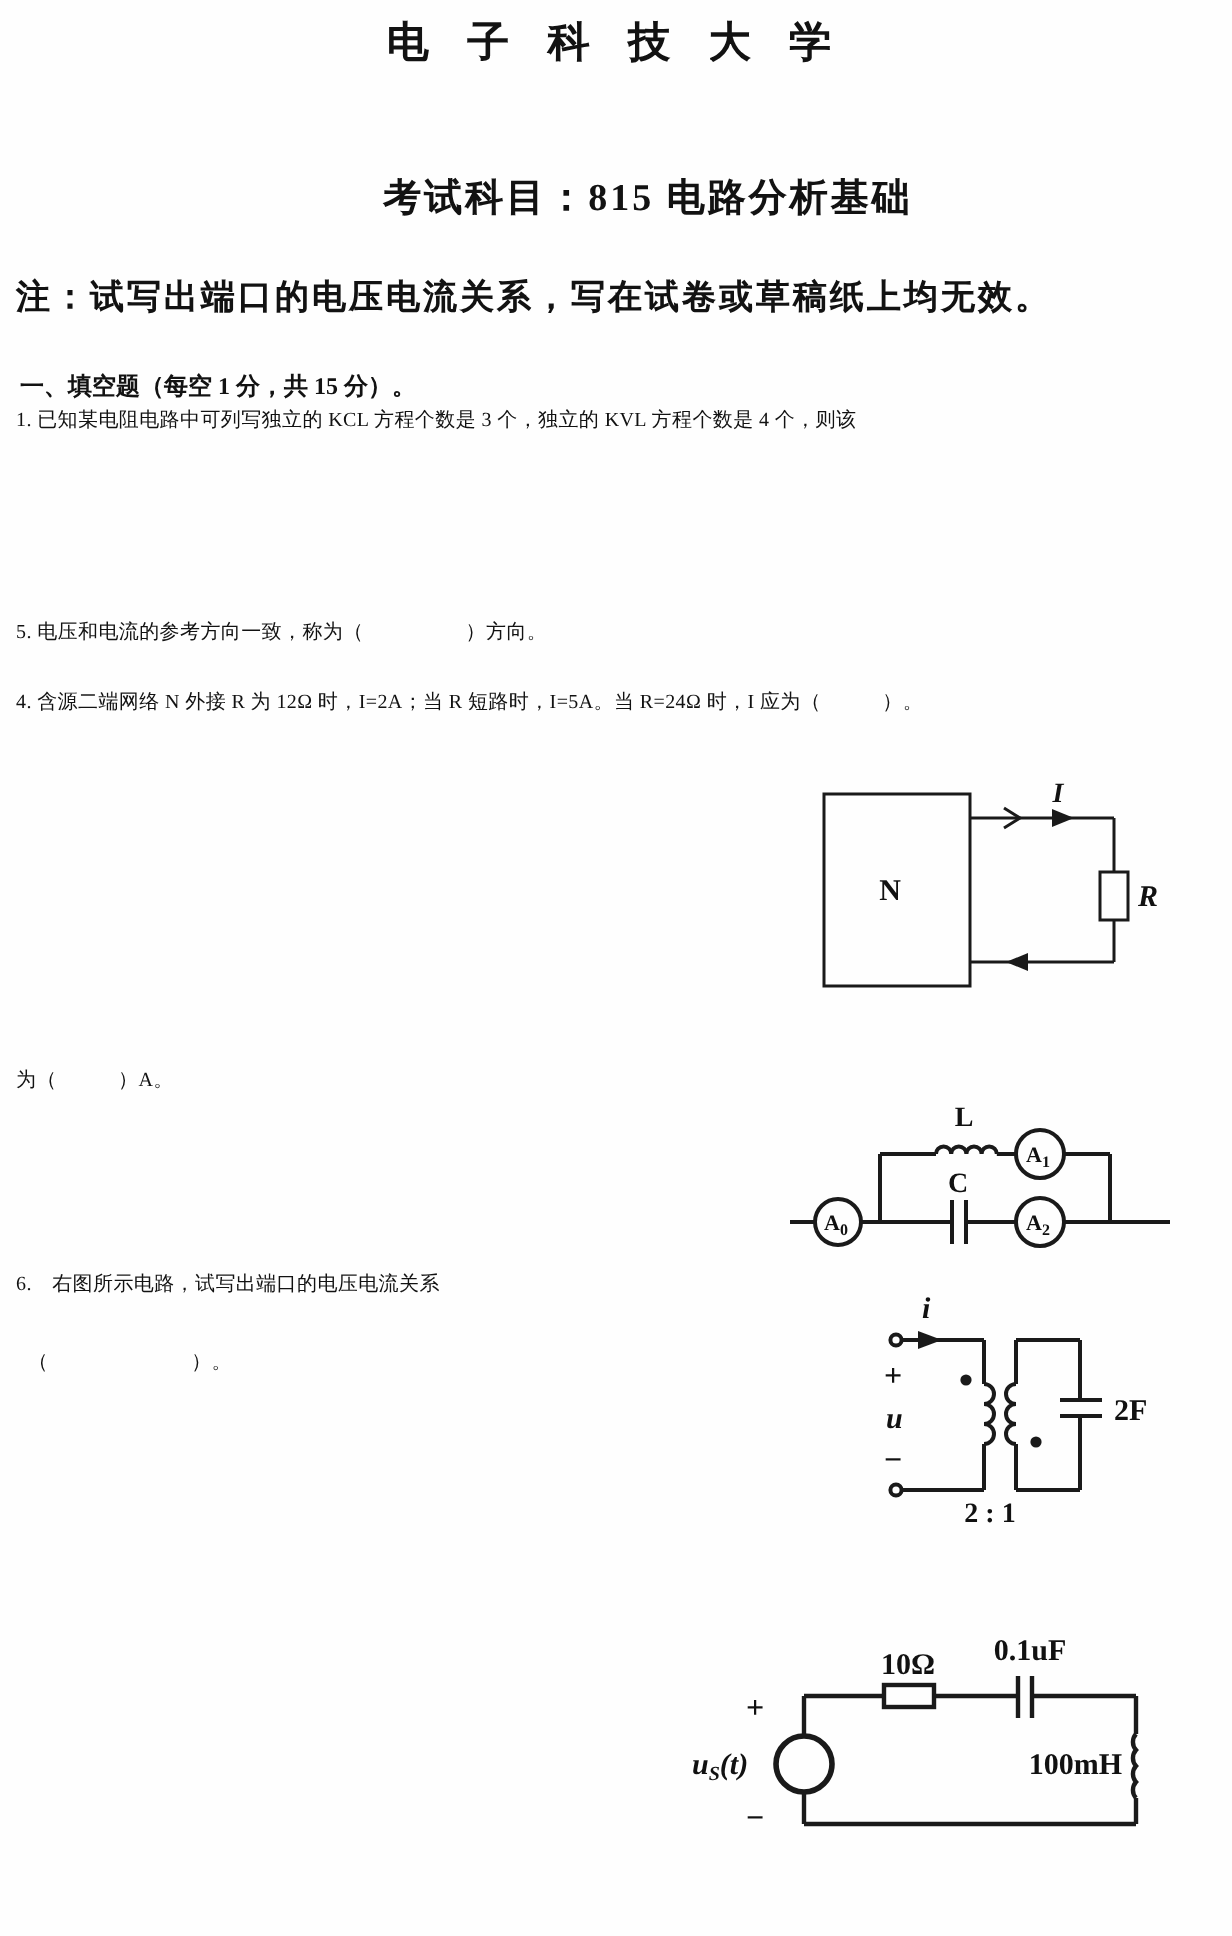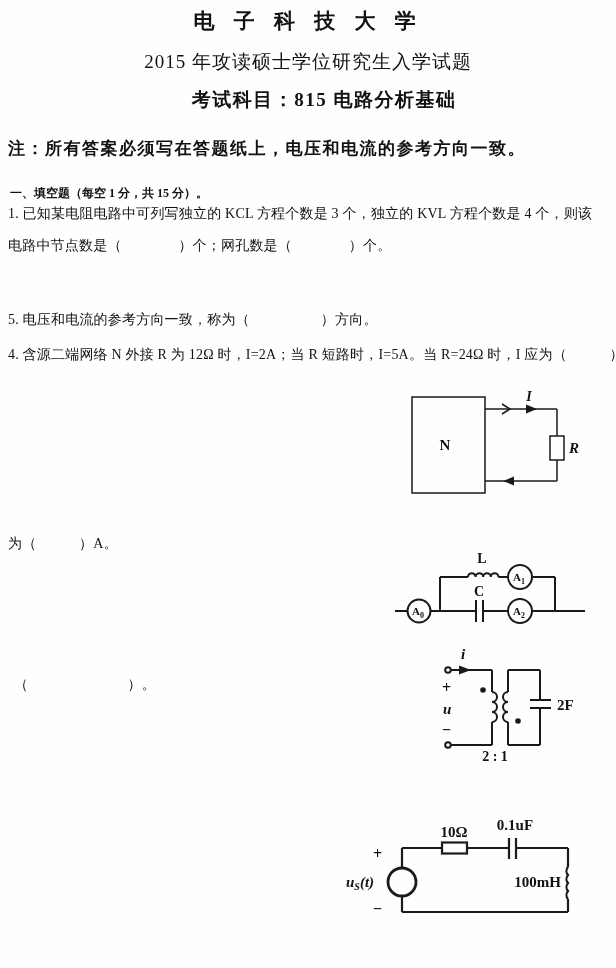--- a/index.html
+++ b/index.html
@@ -11,21 +11,21 @@
     font-family:"Liberation Serif","DejaVu Serif",serif;
     color:#121212;
   }
   .abs{position:absolute;white-space:nowrap;line-height:1.25;}
   .center{left:0;width:616px;text-align:center;}
   .t1{top:8px;font-size:21px;font-weight:bold;letter-spacing:7px;}
   .t2{top:50px;font-size:19px;letter-spacing:1px;}
   .t3{top:88px;font-size:19px;font-weight:bold;letter-spacing:1.5px;padding-left:16px;}
   .note{top:138px;left:8px;font-size:17px;font-weight:bold;letter-spacing:1.5px;}
   .sec-heading{top:186px;left:10px;font-size:12px;font-weight:bold;text-align:right;}
-  .body-line{font-size:14px;left:8px;letter-spacing:0.2px;}
+  .body-line{font-size:10px;left:8px;letter-spacing:0.2px;}
   .q1a{top:205px;}
   .q1b{top:237px;}
   .q2{top:280px;}
   .q3{top:311px;}
   .q4{top:346px;}
   .q5a{top:513px;}
   .q5b{top:535px;text-align:center;}
   .q6{top:637px;}
   .q6blank{top:676px;left:14px;}
   .q7{top:798px;}
@@ -34,30 +34,29 @@
   svg .fill{fill:#1a1a1a;stroke:none;}
   svg text{fill:#111;stroke:none;font-family:"Liberation Serif","DejaVu Serif",serif;font-weight:bold;}
   svg .it{font-style:italic;}
 </style>
 </head>
 <body>
 
 <div class="page">
 
   <div class="abs center t1">电 子 科 技 大 学</div>
-  <div class="abs center t2">2015 年攻读硕士学位研究生入学试题</div>
   <div class="abs center t3">考试科目：815 电路分析基础</div>
-  <div class="abs note">注：所有答案必须写在答题纸上，电压和电流的参考方向一致。</div>
+  <div class="abs note">注：试写出端口的电压电流关系，写在试卷或草稿纸上均无效。</div>
 
   <div class="abs sec-heading">一、填空题（每空 1 分，共 15 分）。</div>
   <div class="abs body-line q1a">1. 已知某电阻电路中可列写独立的 KCL 方程个数是 3 个，独立的 KVL 方程个数是 4 个，则该</div>
-  <div class="abs body-line q1b">电路中节点数是（　　　　）个；网孔数是（　　　　）个。</div>
   <div class="abs body-line q3">5. 电压和电流的参考方向一致，称为（　　　　　）方向。</div>
   <div class="abs body-line q4">4. 含源二端网络 N 外接 R 为 12Ω 时，I=2A；当 R 短路时，I=5A。当 R=24Ω 时，I 应为（　　　）。</div>
   <div class="abs body-line q5b">为（　　　）A。</div>
+  <div class="abs body-line q6">6.　右图所示电路，试写出端口的电压电流关系</div>
   <div class="abs body-line q6blank">（　　　　　　　）。</div>
 
   <svg style="left:393px;top:390px" width="220" height="112" viewBox="0 0 220 112">
     <g class="w" stroke-width="1.5">
       <rect x="19" y="7" width="73" height="96"></rect>
       <line x1="92" y1="19" x2="164" y2="19"></line>
       <path d="M109 14 L117 19 L109 24"></path>
       <line x1="164" y1="19" x2="164" y2="46"></line>
       <rect x="157" y="46" width="14" height="24"></rect>
       <line x1="164" y1="70" x2="164" y2="91"></line>

